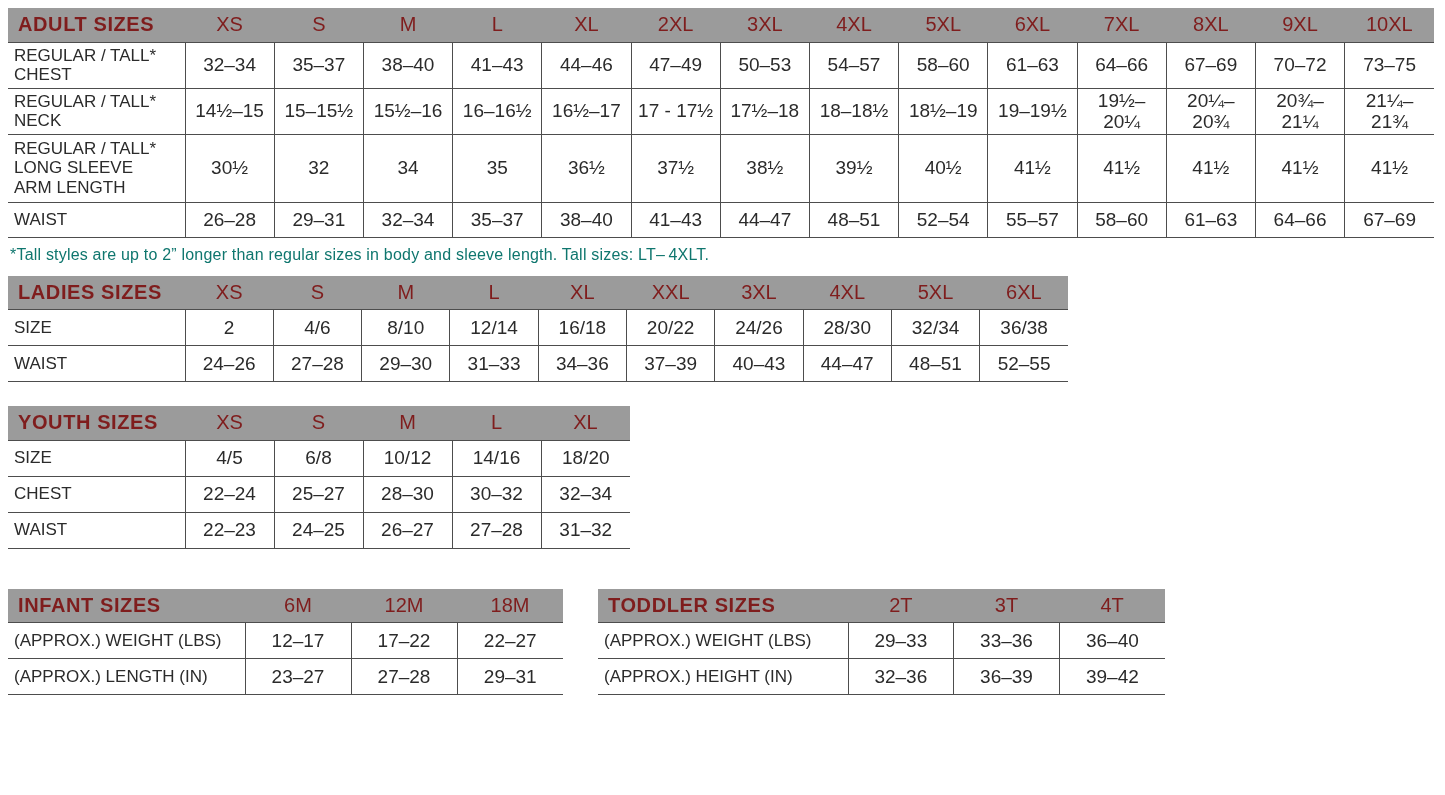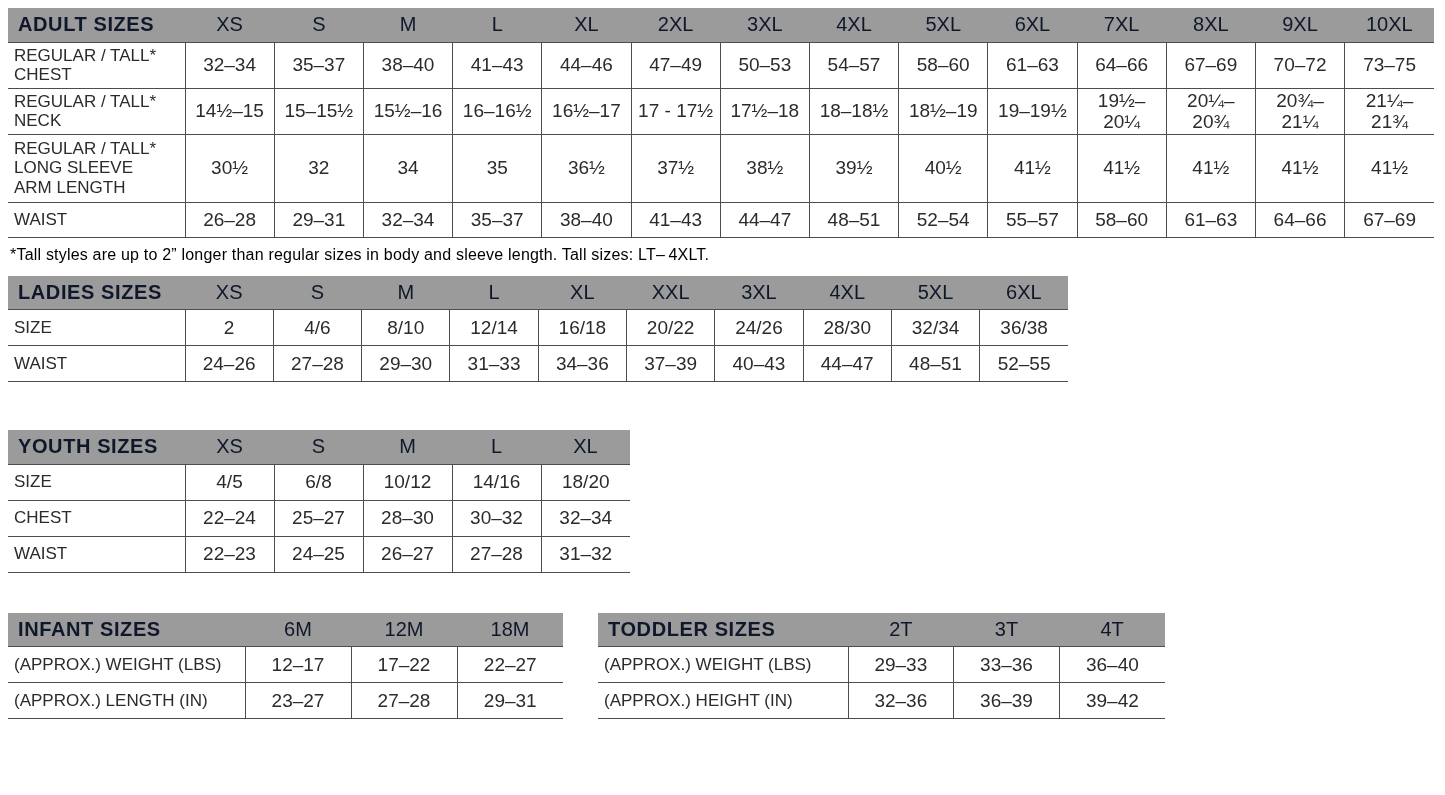--- a/index.html
+++ b/index.html
@@ -17,21 +17,21 @@
     overflow: hidden;
   }
   table {
     border-collapse: collapse;
     table-layout: fixed;
   }
   
   thead tr { height: 34px; }
   thead th {
     background: #9b9b9b;
-    color: #0f172a;
+    color: #7f1d1d;
     border: none;
     font-weight: normal;
     font-size: 20px;
     text-align: center;
     vertical-align: middle;
   }
   thead th.title {
     text-align: left;
     font-weight: bold;
     letter-spacing: 0.6px;
@@ -55,41 +55,41 @@
     font-weight: normal;
     font-size: 17px;
     padding-left: 6px;
   }
   tbody tr:last-child th, tbody tr:last-child td {
     border-bottom: 1px solid #4d4d4d;
   }
 
   
   #adult  { width: 1426px; }
-  #ladies { width: 1060px; margin-bottom: 48px; }
+  #ladies { width: 1060px; margin-bottom: 24px; }
   #youth  { width: 622px;  margin-bottom: 40px; }
   #infant { width: 555px; }
   #toddler{ width: 567px; }
 
   #adult colgroup col:first-child,
   #ladies colgroup col:first-child,
   #youth colgroup col:first-child { width: 177px; }
   #infant colgroup col:first-child { width: 237px; }
   #toddler colgroup col:first-child { width: 250px; }
 
   #adult tbody tr:nth-child(1) { height: 46px; }
   #adult tbody tr:nth-child(2) { height: 46px; }
   #adult tbody tr:nth-child(3) { height: 68px; }
   #adult tbody tr:nth-child(4) { height: 35px; }
   #ladies tbody tr, #youth tbody tr { height: 36px; }
   #infant tbody tr, #toddler tbody tr { height: 36px; }
 
   .footnote {
     font-size: 16px;
-    color: #000000;
+    color: #0f766e;
     margin: 8px 0 12px 2px;
     letter-spacing: 0.2px;
   }
   .bottom-row {
     display: flex;
     gap: 35px;
     align-items: center;
   }
 </style>
 </head>

